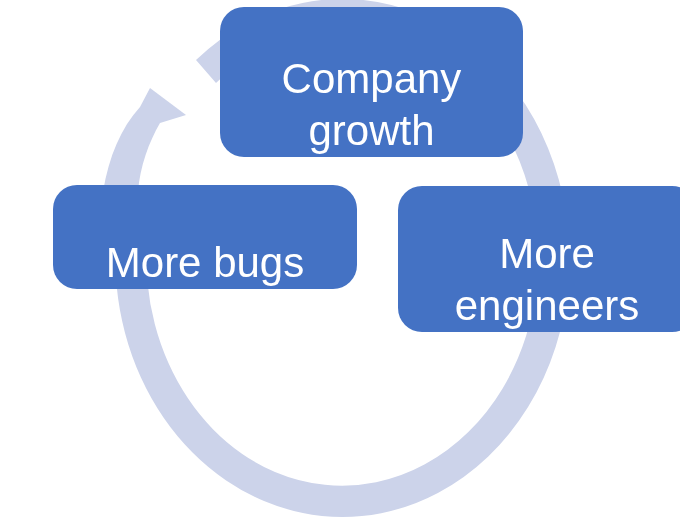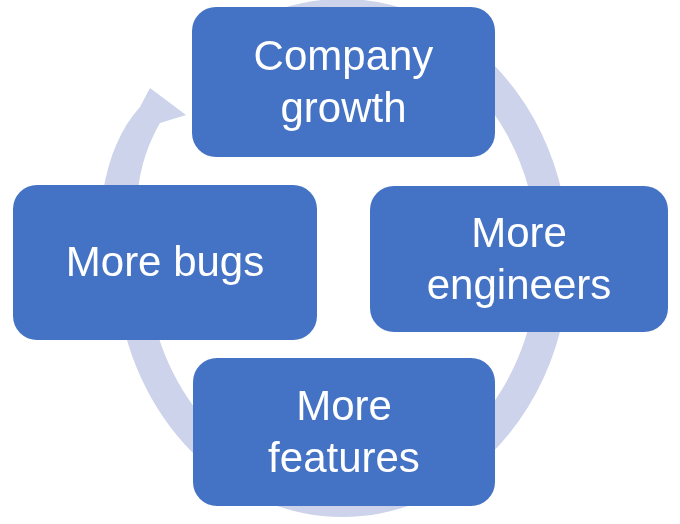--- a/index.html
+++ b/index.html
@@ -17,32 +17,33 @@
     width: 680px; height: 524px;
     z-index: 0;
   }
   .node {
     position: absolute;
     z-index: 1;
     background: #4472C4;
     border-radius: 24px;
     color: #ffffff;
     display: flex;
-    align-items: center;
+    align-items: flex-end;
     justify-content: center;
     text-align: center;
     font-size: 42px;
     line-height: 1.24;
     padding: 0 28px;
     box-sizing: border-box;
+    margin-left: 28px;
   }
   .node-top    { left: 192px; top:   7px; width: 303px; height: 150px; }
   .node-right  { left: 370px; top: 186px; width: 298px; height: 146px; padding-left: 28px; }
   .node-bottom { left: 193px; top: 358px; width: 302px; height: 148px; }
-  .node-left   { left:  13px; top: 185px; width: 304px; height: 155px; }
+  .node-left   { left:  25px; top: 185px; width: 304px; height: 104px; }
 </style>
 </head>
 <body>
 
 <div class="canvas">
 
   <svg class="arrow-svg" viewBox="0 0 680 524" xmlns="http://www.w3.org/2000/svg">
 
     <path fill="#CCD3EA" fill-rule="evenodd" d="M 196,60
              A 227 259 0 0 1 566,213
@@ -64,21 +65,18 @@
   </svg>
 
   <div class="node node-top">
     <span>Company growth</span>
   </div>
 
   <div class="node node-right">
     <span>More engineers</span>
   </div>
 
-  <div class="node node-bottom">
-    <span>More features</span>
-  </div>
 
   <div class="node node-left">
     <span>More bugs</span>
   </div>
 
 </div>
 
 </body></html>

